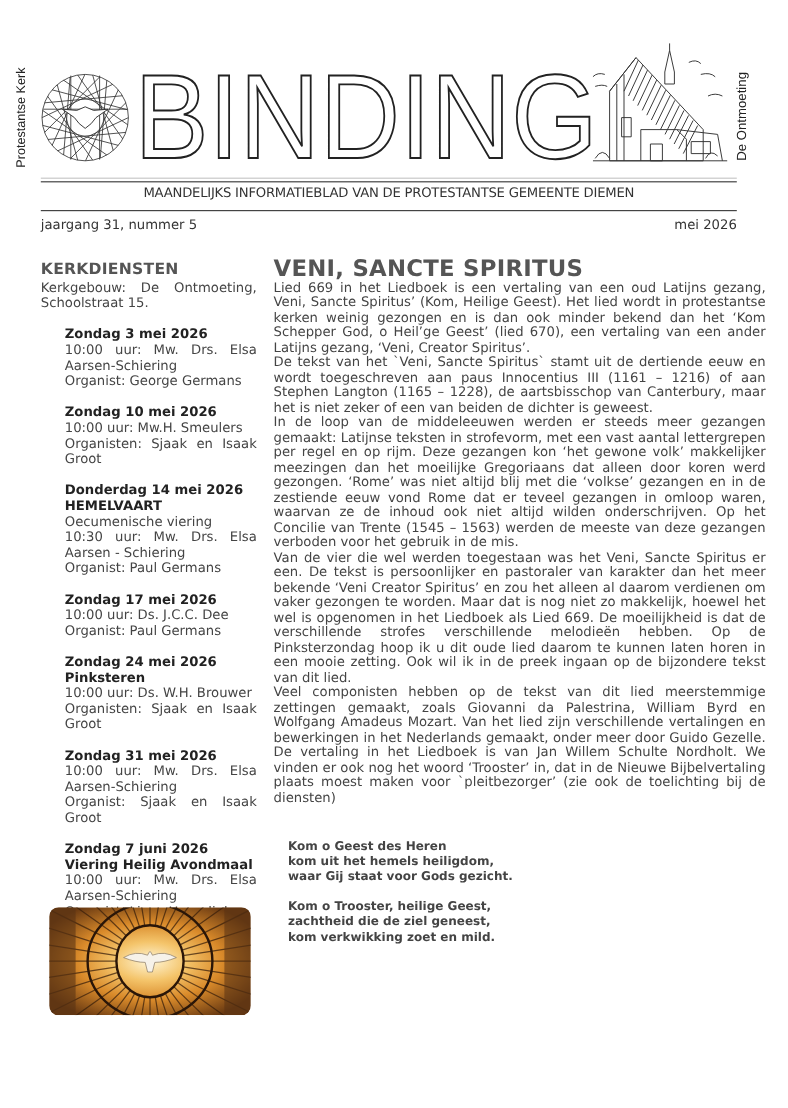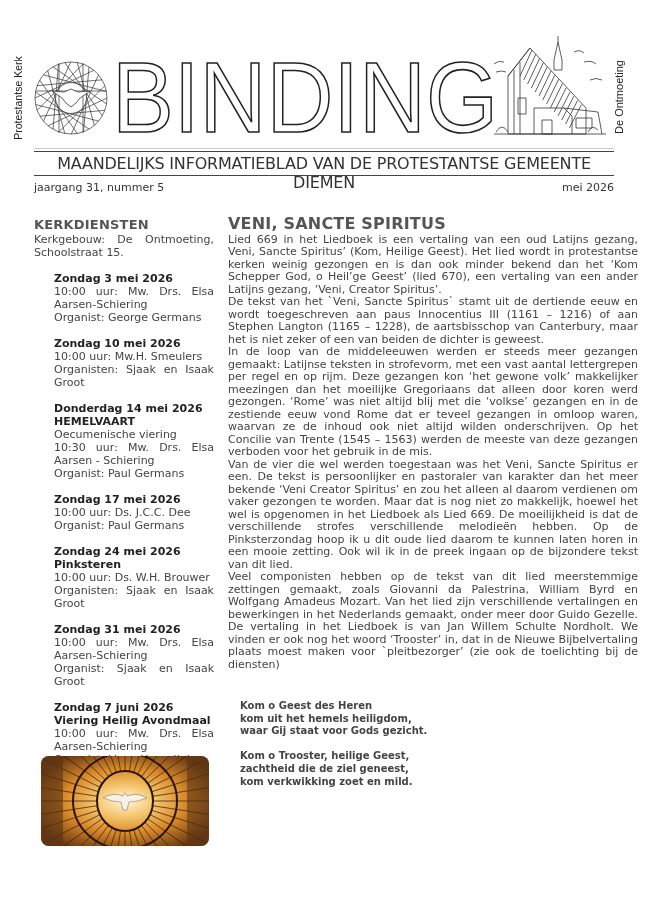--- a/index.html
+++ b/index.html
@@ -13,37 +13,37 @@
   #vert-right { position: absolute; left: 612px; top: 60px; width: 14px; height: 74px; }
   #vert-right span { position: absolute; left: 50%; top: 50%; transform: translate(-50%,-50%) rotate(-90deg);
       white-space: nowrap; font-family: "Liberation Sans", sans-serif; font-size: 11px; color: #222; }
   #logo-circle { position: absolute; left: 34px; top: 61px; width: 74px; height: 74px; }
   #church { position: absolute; left: 494px; top: 36px; width: 115px; height: 100px; }
   #title-svg { position: absolute; left: 112px; top: 58px; width: 388px; height: 78px; }
   .rule-light { position: absolute; left: 34px; width: 580px; height: 1px; background: #c9c9c9; top: 148px; }
 
   .rule { position: absolute; left: 34px; width: 580px; height: 1px; background: #444; }
   #subtitle { position: absolute; left: 34px; width: 580px; top: 154px; text-align: center;
-      font-size: 16px; letter-spacing: -0.2px; color: #333; }
+      font-size: 11px; letter-spacing: -0.2px; color: #333; }
   #issue { position: absolute; left: 34px; top: 181px; font-size: 11px; color: #333; }
   #date { position: absolute; right: 43px; top: 181px; font-size: 11px; color: #333; }
 
   
   #left-col { position: absolute; left: 34px; top: 218px; width: 180px; font-size: 11px; line-height: 13px; color: #444; }
   #left-col h2 { margin: 0 0 2px 0; font-size: 13px; font-weight: bold; color: #555; letter-spacing: 0.2px; }
   #left-col .loc { text-align: justify; text-align-last: left; margin-bottom: 13px; }
   .svc { margin-bottom: 13px; margin-left: 20px; }
   .svc .d { font-weight: bold; color: #222; font-size: 11px; }
   .svc .l { text-align: justify; }
 
   #photo { position: absolute; left: 41px; top: 756px; width: 168px; height: 90px; border-radius: 8px; overflow: hidden; }
 
   
   #right-col { position: absolute; left: 228px; top: 218px; width: 410px; font-size: 11px; line-height: 12.5px; color: #444; }
-  #right-col h2 { margin: 0 0 3px 0; font-size: 16px; font-weight: bold; color: #555; letter-spacing: 0.2px; }
+  #right-col h2 { margin: 0 0 3px 0; font-size: 19px; font-weight: bold; color: #555; letter-spacing: 0.2px; }
   #right-col p { margin: 0; text-align: justify; }
   #right-col p.gap { }
 
   #poem { position: absolute; left: 240px; top: 700px; font-size: 10px; line-height: 12.7px; color: #444; font-weight: bold; }
   #poem .stanza { margin-bottom: 12px; }
 </style>
 </head>
 <body>
 
 <div id="vert-left">

